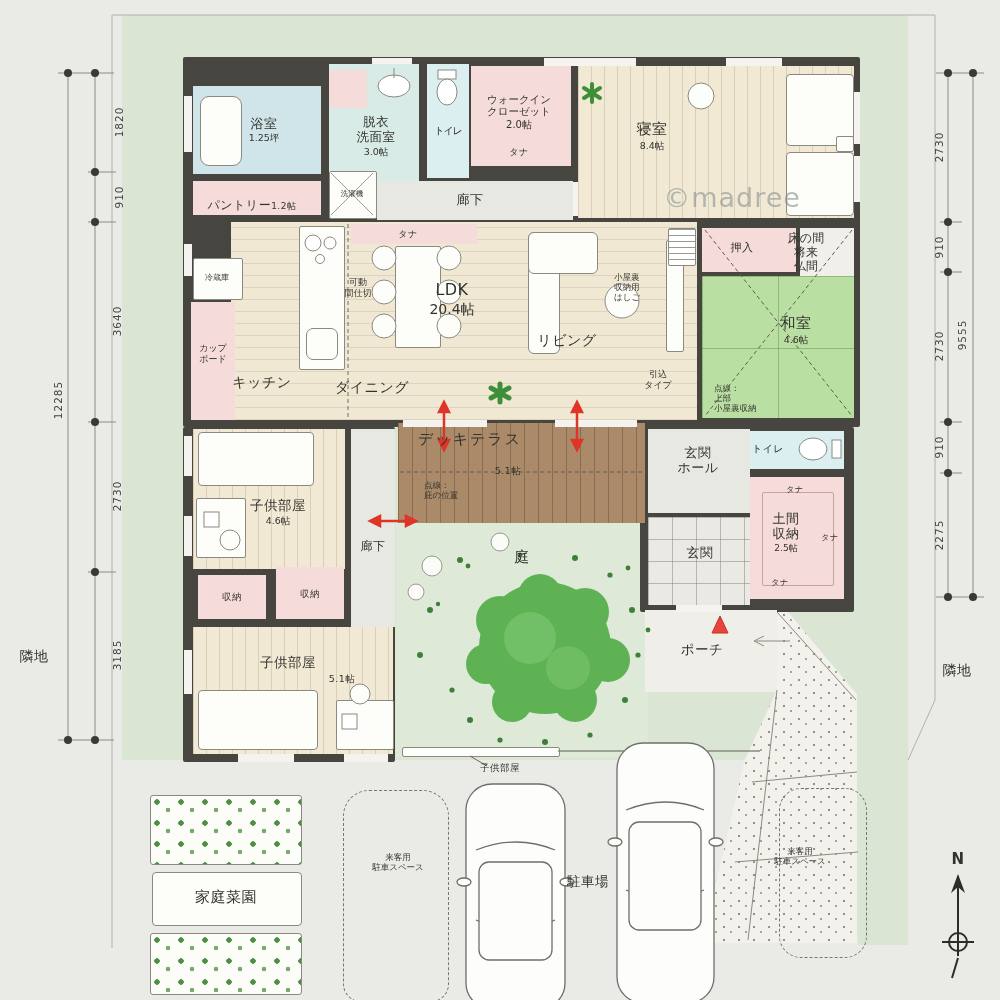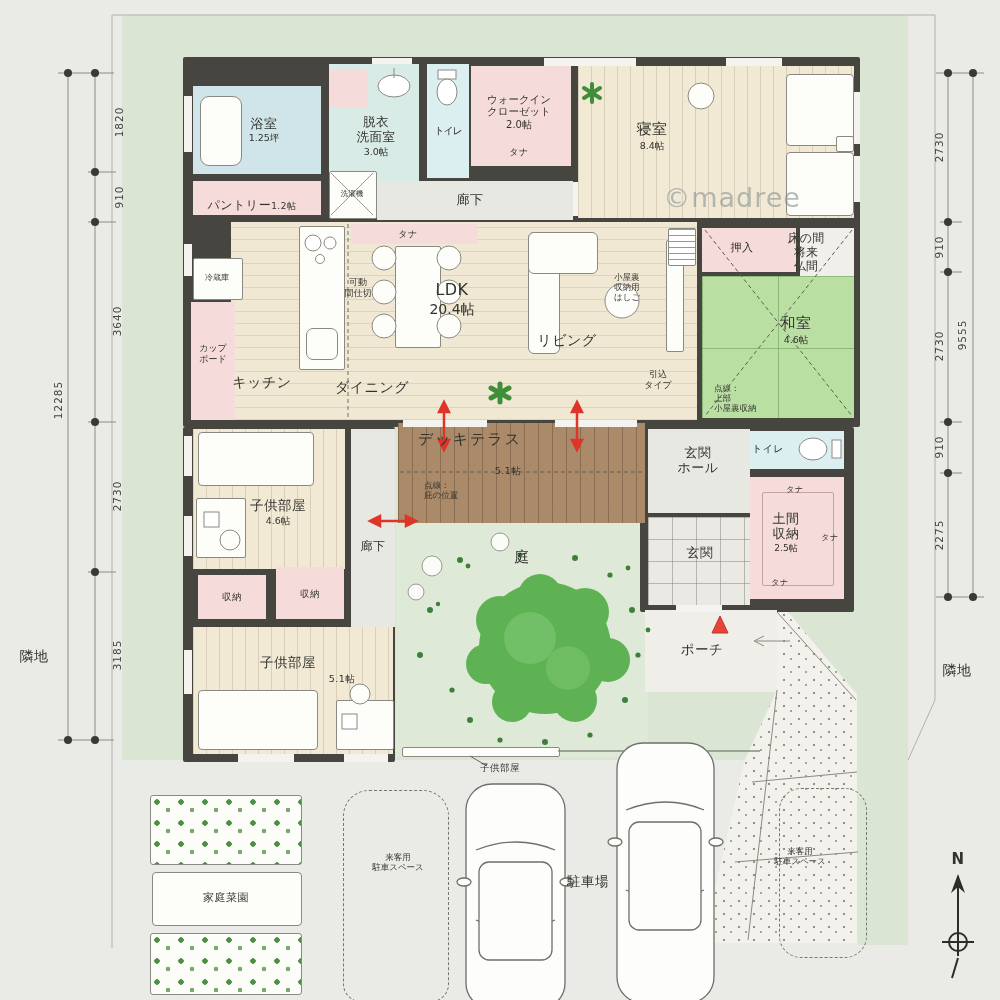--- a/index.html
+++ b/index.html
@@ -374,21 +374,21 @@
     <span>子供部屋</span>
     <span class="sz">4.6帖</span>
   </div>
   <div class="lbl" style="left:373px;top:546px;font-size:12px;">廊下</div>
   <div class="lbl" style="left:232px;top:597px;font-size:9.5px;">収納</div>
   <div class="lbl" style="left:310px;top:594px;font-size:9.5px;">収納</div>
   <div class="lbl" style="left:288px;top:663px;font-size:13.5px;">子供部屋</div>
   <div class="lbl" style="left:342px;top:679px;font-size:9.5px;">5.1帖</div>
   <div class="lbl" style="left:522px;top:558px;font-size:15px;">庭</div>
   <div class="lbl" style="left:500px;top:768px;font-size:9.5px;">子供部屋</div>
-  <div class="lbl" style="left:226px;top:898px;font-size:11px;">家庭菜園</div>
+  <div class="lbl" style="left:226px;top:898px;font-size:15px;">家庭菜園</div>
   <div class="lbl" style="left:398px;top:862px;font-size:8.5px;letter-spacing:0;">来客用
 駐車スペース</div>
   <div class="lbl" style="left:588px;top:882px;font-size:13.5px;">駐車場</div>
   <div class="lbl" style="left:800px;top:856px;font-size:8.5px;letter-spacing:0;">来客用
 駐車スペース</div>
   <div class="lbl" style="left:34px;top:656px;font-size:14px;">隣地</div>
   <div class="lbl" style="left:957px;top:670px;font-size:14px;">隣地</div>
   <div class="lbl" style="left:958px;top:860px;font-size:15px;font-weight:bold;">N</div>
 
   <div class="dimlbl" style="left:119px;top:122px;">1820</div>

